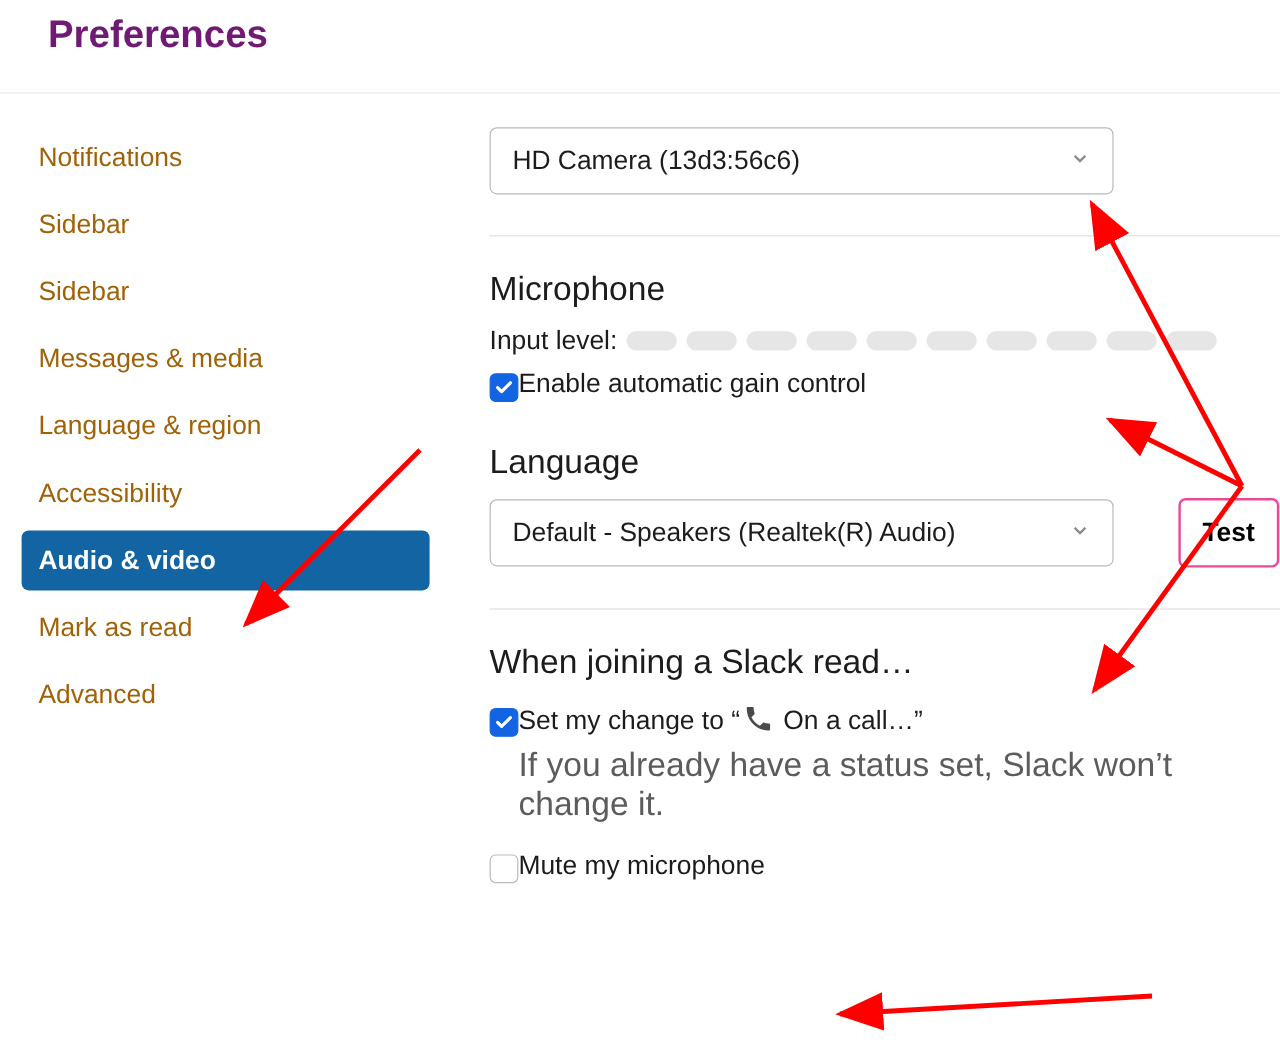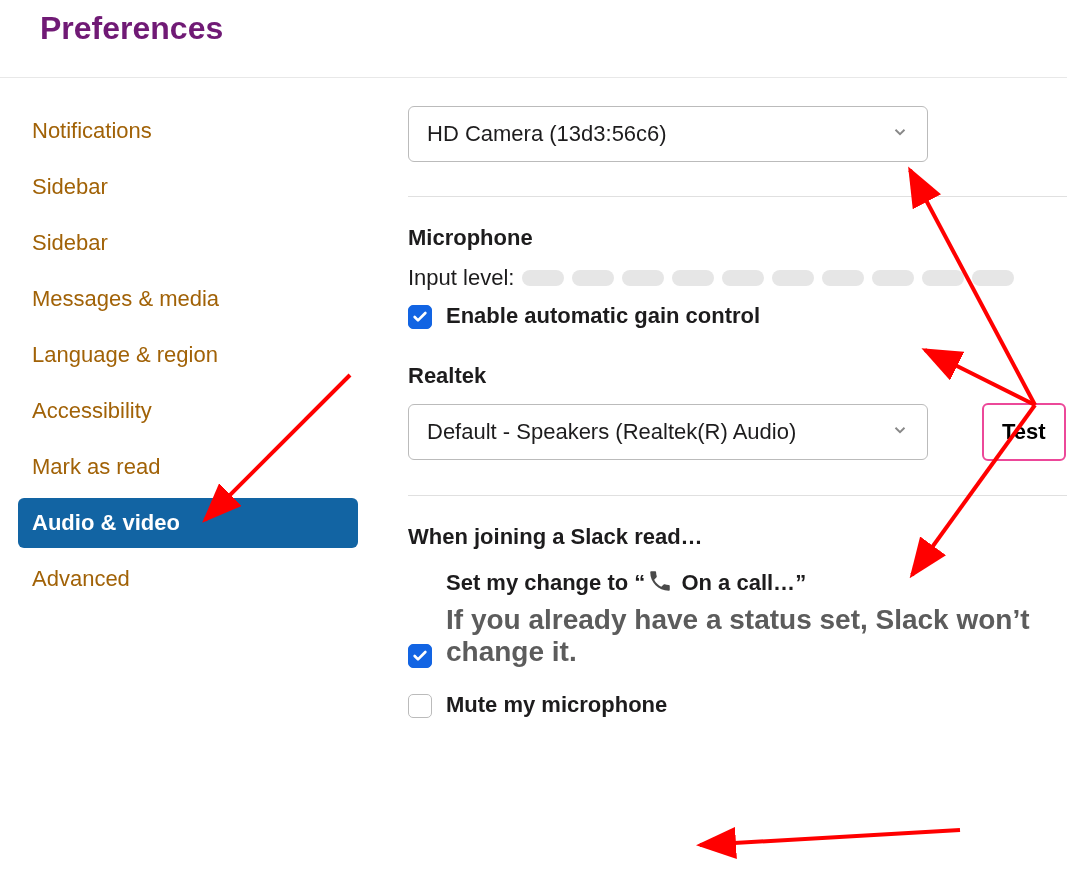--- a/index.html
+++ b/index.html
@@ -65,22 +65,22 @@
       padding: 14px 18px;
       font-size: 22px;
       width: 520px;
       cursor: pointer;
       background: #fff;
     }
     .select-box .chevron {
       color: #888;
     }
     .section-heading {
-      font-size: 22px;
-      font-weight: 700;
+      font-size: 28px;
+      font-weight: 400;
       margin-bottom: 14px;
       margin-top: 0;
     }
     .hr-section {
       border: none;
       border-top: 1px solid #e0e0e0;
       margin: 34px 0 28px 0;
       width: 660px;
     }
     .input-level-row {
@@ -96,25 +96,24 @@
       gap: 8px;
     }
     .level-pill {
       width: 42px;
       height: 16px;
       background: #e6e6e6;
       border-radius: 10px;
     }
     .checkbox-row {
       display: flex;
-      align-items: flex-end;
-      gap: 14px;
+      align-items: flex-start;
+      gap: 0;
       margin-top: 10px;
       font-size: 22px;
-      font-weight: bold;
     }
     .checkbox {
       width: 24px;
       height: 24px;
       border-radius: 5px;
       border: 1.5px solid #bbb;
       display: flex;
       align-items: center;
       justify-content: center;
       flex-shrink: 0;
@@ -170,22 +169,22 @@
 <hr class="divider-full">
 
 <div class="content">
   <nav class="sidebar">
     <div class="sidebar-item">Notifications</div>
     <div class="sidebar-item">Sidebar</div>
     <div class="sidebar-item">Sidebar</div>
     <div class="sidebar-item">Messages &amp; media</div>
     <div class="sidebar-item">Language &amp; region</div>
     <div class="sidebar-item">Accessibility</div>
+    <div class="sidebar-item active">Audio &amp; video</div>
     <div class="sidebar-item">Mark as read</div>
-    <div class="sidebar-item active">Audio &amp; video</div>
     <div class="sidebar-item">Advanced</div>
   </nav>
 
   <div class="main">
 
     <div class="select-box">
       <span>HD Camera (13d3:56c6)</span>
       <span class="chevron">
         <svg width="18" height="18" viewBox="0 0 24 24" fill="none" stroke="currentColor" stroke-width="2.5">
             <polyline points="6 9 12 15 18 9"></polyline>
@@ -215,21 +214,21 @@
 
     <div class="checkbox-row">
       <div class="checkbox checked">
         <svg width="16" height="16" viewBox="0 0 24 24" fill="none" stroke="#fff" stroke-width="4" stroke-linecap="round" stroke-linejoin="round">
             <polyline points="20 6 9 17 4 12"></polyline>
           </svg>
       </div>
       <span>Enable automatic gain control</span>
     </div>
 
-    <h3 class="section-heading" style="margin-top:34px">Realtek</h3>
+    <h3 class="section-heading" style="margin-top:34px">Language</h3>
     <div class="speaker-row">
       <div class="select-box">
         <span>Default - Speakers (Realtek(R) Audio)</span>
         <span class="chevron">
           <svg width="18" height="18" viewBox="0 0 24 24" fill="none" stroke="currentColor" stroke-width="2.5">
               <polyline points="6 9 12 15 18 9"></polyline>
             </svg>
         </span>
       </div>
       <button class="test-button">Test</button>

